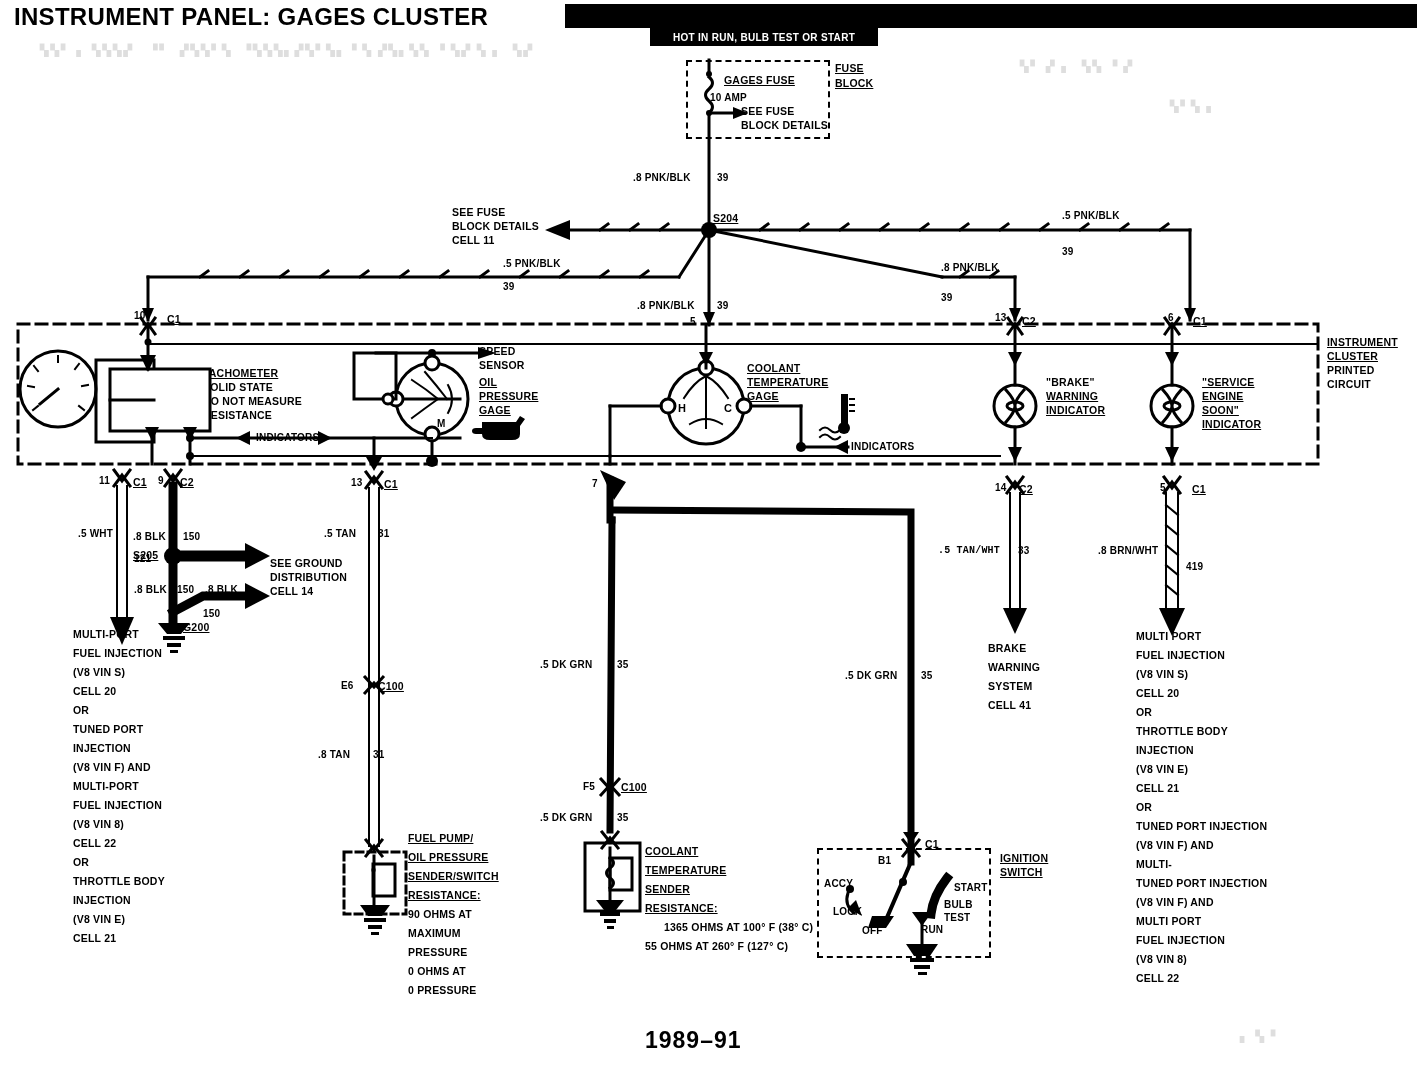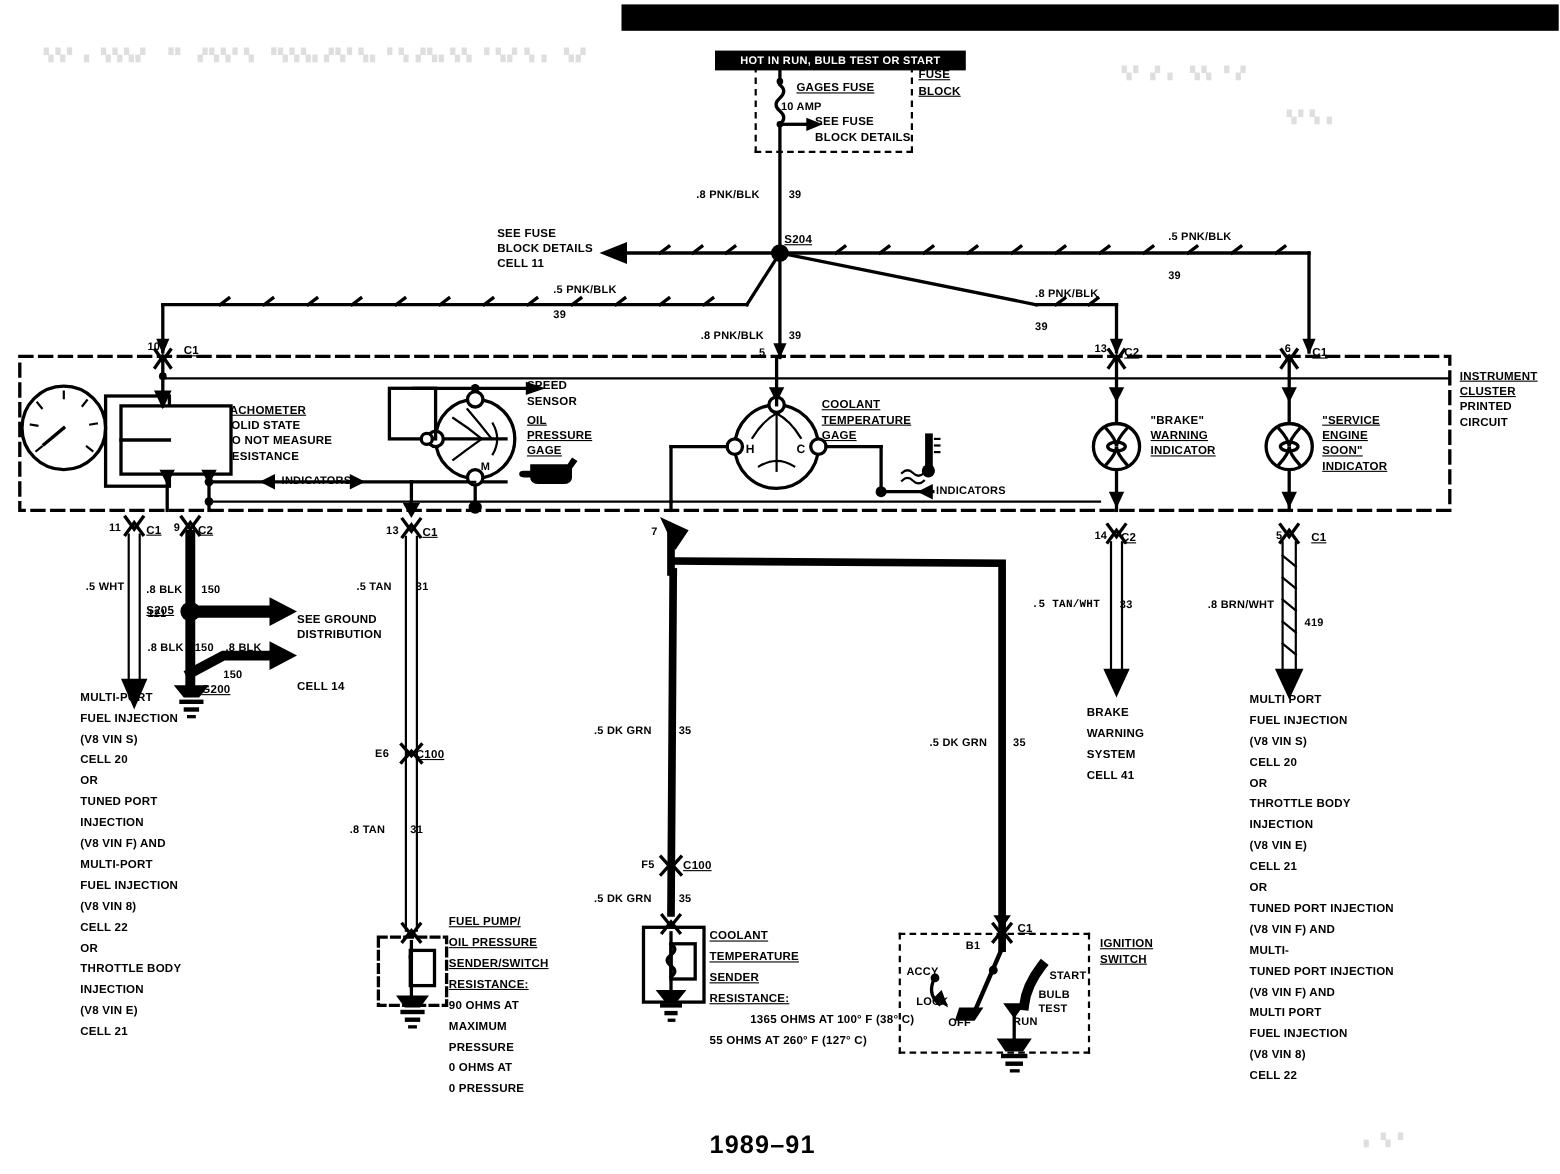--- a/index.html
+++ b/index.html
@@ -16,27 +16,28 @@
   .titlebar{position:absolute;background:#000;}
   .dash{position:absolute;border:2px dashed #000;}
   .smudge{position:absolute;opacity:.17;font-size:11px;font-weight:bold;color:#444;letter-spacing:2px;white-space:pre;}
   svg{position:absolute;left:0;top:0;overflow:visible;}
 </style>
 </head>
 <body>
 
 <div id="sheet">
 
+  <div class="t title" style="left:14px;top:2px;">INSTRUMENT PANEL: GAGES CLUSTER</div>
   <div class="titlebar" style="left:565px;top:4px;width:852px;height:24px;"></div>
   <div class="smudge" style="left:30px;top:44px;">  ▚▚▘ ▖ ▚▚▚▞   ▝▘  ▞▚▚▘▚  ▝▚▚▚▖▞▚▘▚▖ ▘▚ ▞▚▖▚▚  ▘▚▞ ▚ ▖  ▚▞</div>
   <div class="smudge" style="left:1020px;top:60px;">▚▘ ▞ ▖  ▚▚  ▘▞</div>
   <div class="smudge" style="left:1170px;top:100px;">▚▘▚ ▖</div>
   <div class="smudge" style="left:1240px;top:1030px;">▖ ▚ ▘</div>
 
-  <div class="hotbar" style="left:650px;top:46px;width:228px;height:18px;">HOT IN RUN, BULB TEST OR START</div>
+  <div class="hotbar" style="left:650px;top:28px;width:228px;height:18px;">HOT IN RUN, BULB TEST OR START</div>
   <div class="dash" style="left:686px;top:60px;width:140px;height:75px;"></div>
   <div class="t lbl" style="left:835px;top:62px;"><u>FUSE</u></div>
   <div class="t lbl" style="left:835px;top:77px;"><u>BLOCK</u></div>
   <div class="t lbl" style="left:724px;top:74px;"><u>GAGES FUSE</u></div>
   <div class="t wl" style="left:710px;top:92px;">10 AMP</div>
   <div class="t lbl" style="left:741px;top:105px;">SEE FUSE</div>
   <div class="t lbl" style="left:741px;top:119px;">BLOCK DETAILS</div>
 
   <div class="t wl" style="left:633px;top:172px;">.8 PNK/BLK</div>
   <div class="t wl" style="left:717px;top:172px;">39</div>
@@ -117,21 +118,21 @@
   <div class="t wl" style="left:183px;top:531px;">150</div>
   <div class="t lbl" style="left:133px;top:549px;"><u>S205</u></div>
   <div class="t wl" style="left:134px;top:584px;">.8 BLK</div>
   <div class="t wl" style="left:177px;top:584px;">150</div>
   <div class="t wl" style="left:205px;top:584px;">.8 BLK</div>
   <div class="t wl" style="left:203px;top:608px;">150</div>
   <div class="t lbl" style="left:183px;top:621px;"><u>G200</u></div>
 
   <div class="t lbl" style="left:270px;top:557px;">SEE GROUND</div>
   <div class="t lbl" style="left:270px;top:571px;">DISTRIBUTION</div>
-  <div class="t lbl" style="left:270px;top:618px;">CELL 14</div>
+  <div class="t lbl" style="left:270px;top:585px;">CELL 14</div>
 
   <div class="t wl" style="left:324px;top:528px;">.5 TAN</div>
   <div class="t wl" style="left:378px;top:528px;">31</div>
   <div class="t wl" style="left:341px;top:680px;">E6</div>
   <div class="t lbl" style="left:378px;top:680px;"><u>C100</u></div>
   <div class="t wl" style="left:318px;top:749px;">.8 TAN</div>
   <div class="t wl" style="left:373px;top:749px;">31</div>
 
   <div class="t wl" style="left:540px;top:659px;">.5 DK GRN</div>
   <div class="t wl" style="left:617px;top:659px;">35</div>
@@ -161,21 +162,21 @@
       <div class="t lbl" style="left: 408px; top: 927px;">MAXIMUM</div>
       <div class="t lbl" style="left: 408px; top: 946px;">PRESSURE</div>
       <div class="t lbl" style="left: 408px; top: 965px; text-align: center;">0 OHMS AT</div>
       <div class="t lbl" style="left: 408px; top: 984px;">0 PRESSURE</div>
     </div>
   <div id="coolant-sender-text">
       <div class="t lbl" style="left: 645px; top: 845px;"><u>COOLANT</u></div>
       <div class="t lbl" style="left: 645px; top: 864px;"><u>TEMPERATURE</u></div>
       <div class="t lbl" style="left: 645px; top: 883px;"><u>SENDER</u></div>
       <div class="t lbl" style="left: 645px; top: 902px;"><u>RESISTANCE:</u></div>
-      <div class="t lbl" style="left: 682px; top: 921px;">1365 OHMS AT 100° F (38° C)</div>
+      <div class="t lbl" style="left: 664px; top: 921px;">1365 OHMS AT 100° F (38° C)</div>
       <div class="t lbl" style="left: 645px; top: 940px;">55 OHMS AT 260° F (127° C)</div>
     </div>
 
   <div class="dash" style="left:817px;top:848px;width:170px;height:106px;"></div>
   <div class="t lbl" style="left:1000px;top:852px;"><u>IGNITION</u></div>
   <div class="t lbl" style="left:1000px;top:866px;"><u>SWITCH</u></div>
   <div class="t wl" style="left:878px;top:855px;">B1</div>
   <div class="t lbl" style="left:925px;top:838px;"><u>C1</u></div>
   <div class="t wl" style="left:824px;top:878px;">ACCY</div>
   <div class="t wl" style="left:833px;top:906px;">LOCK</div>

